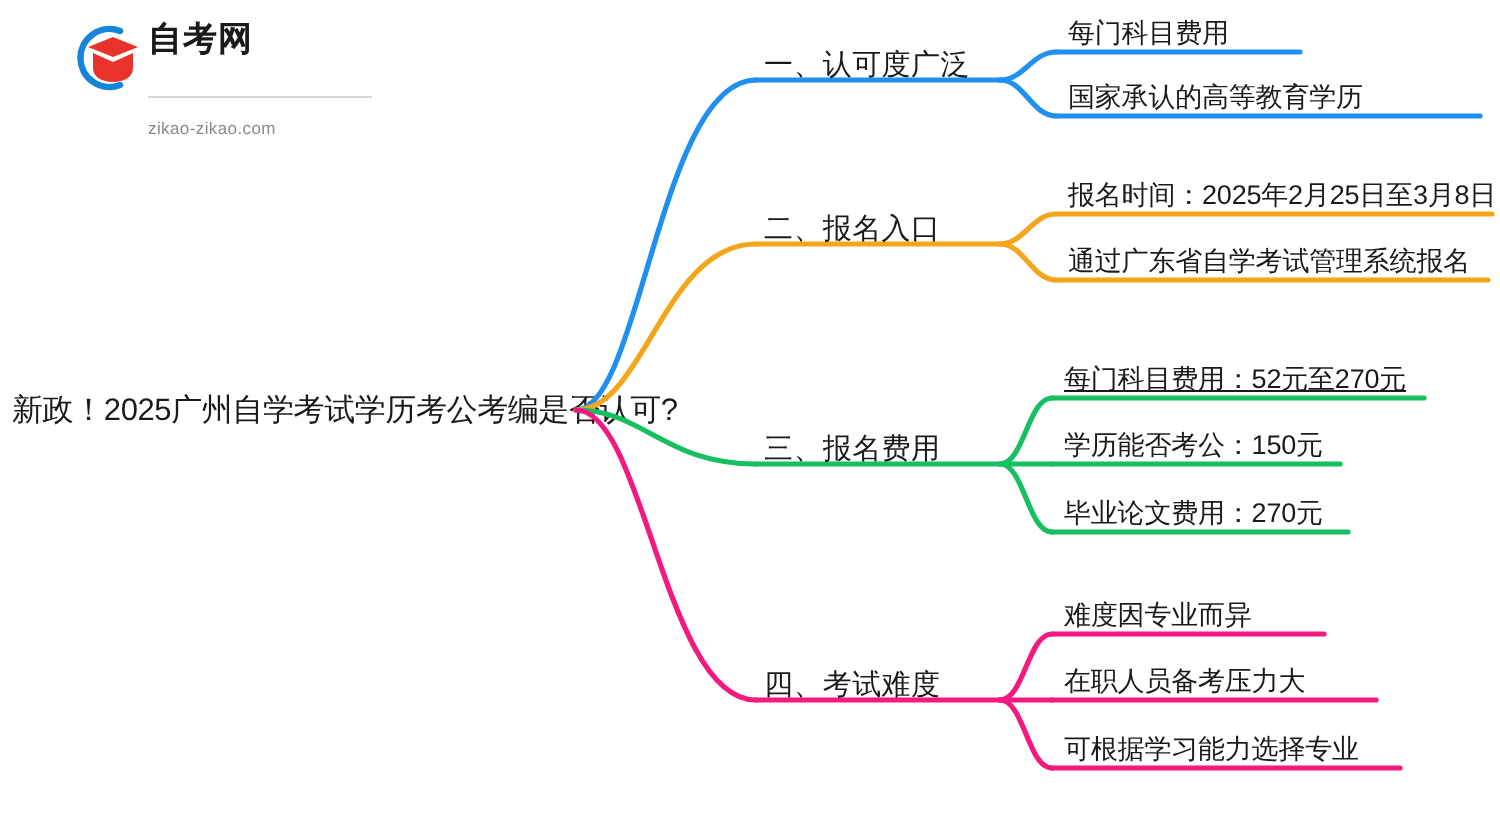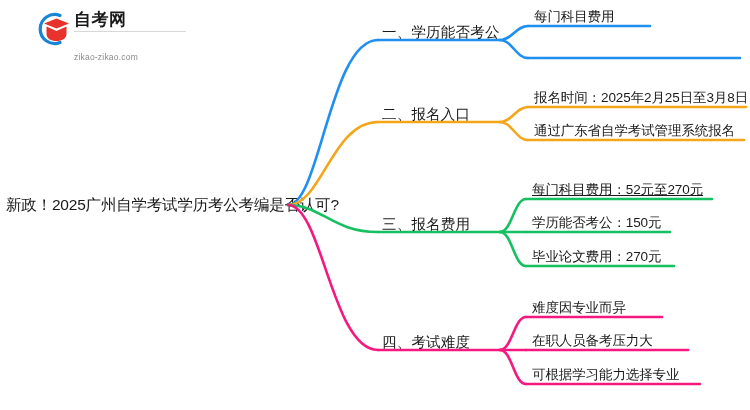--- a/index.html
+++ b/index.html
@@ -52,22 +52,22 @@
     letter-spacing: 0.5px;
     white-space: nowrap;
   }
   #logo-sub {
     font-size: 8.5px;
     color: #8a8a8a;
     line-height: 12px;
     letter-spacing: 0.2px;
     white-space: nowrap;
     border-top: 1px solid #d8d8d8;
-    padding-top: 19px;
-    margin-top: 1px;
+    padding-top: 9px;
+    margin-top: 18px;
     width: 112px;
   }
 
   
   #central-topic {
     position: absolute;
     left: 6px;
     top: 190px;
     width: 280px;
     height: 30px;
@@ -153,26 +153,27 @@
     <path d="M288,205 C322,205 332,350 378,350" fill="none" stroke="#f5187f" stroke-width="2.6" stroke-linecap="round"></path>
     <path d="M378,350 L500,350" fill="none" stroke="#f5187f" stroke-width="2.6" stroke-linecap="round"></path>
     <path d="M500,350 C512,350 514,317 526,317" fill="none" stroke="#f5187f" stroke-width="2.6" stroke-linecap="round"></path>
     <path d="M500,350 L526,350" fill="none" stroke="#f5187f" stroke-width="2.6" stroke-linecap="round"></path>
     <path d="M500,350 C512,350 514,384 526,384" fill="none" stroke="#f5187f" stroke-width="2.6" stroke-linecap="round"></path>
     <path d="M526,317 L662,317" fill="none" stroke="#f5187f" stroke-width="2.6" stroke-linecap="round"></path>
     <path d="M526,350 L688,350" fill="none" stroke="#f5187f" stroke-width="2.6" stroke-linecap="round"></path>
     <path d="M526,384 L700,384" fill="none" stroke="#f5187f" stroke-width="2.6" stroke-linecap="round"></path>
   </svg>
 
-  <div class="branch-label" style="left:382px; top:23px;">一、学历能否考公</div>
+  <div class="branch-label" style="left:382px; top:23px;">一、认可度广泛</div>
   <div class="branch-label" style="left:382px; top:105px;">二、报名入口</div>
   <div class="branch-label" style="left:382px; top:215px;">三、报名费用</div>
   <div class="branch-label" style="left:382px; top:333px;">四、考试难度</div>
 
   <div class="leaf-label" style="left:534px; top:8px;">每门科目费用</div>
+  <div class="leaf-label" style="left:534px; top:40px;">国家承认的高等教育学历</div>
 
   <div class="leaf-label" style="left:534px; top:89px;">报名时间：2025年2月25日至3月8日</div>
   <div class="leaf-label" style="left:534px; top:122px;">通过广东省自学考试管理系统报名</div>
 
   <div class="leaf-label" style="left:532px; top:181px;text-decoration:underline;">每门科目费用：52元至270元</div>
   <div class="leaf-label" style="left:532px; top:214px;">学历能否考公：150元</div>
   <div class="leaf-label" style="left:532px; top:248px;">毕业论文费用：270元</div>
 
   <div class="leaf-label" style="left:532px; top:299px;">难度因专业而异</div>
   <div class="leaf-label" style="left:532px; top:332px;">在职人员备考压力大</div>

